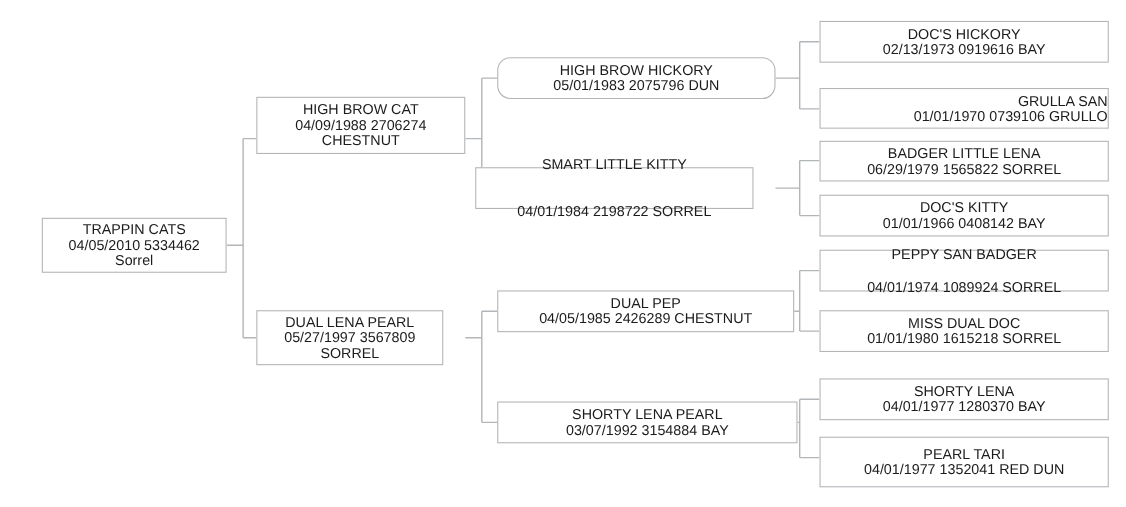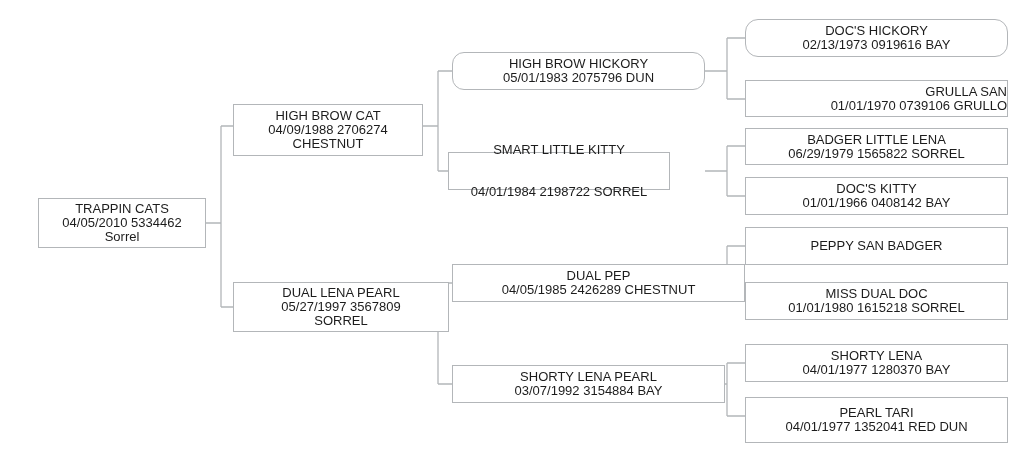--- a/index.html
+++ b/index.html
@@ -53,53 +53,53 @@
       M705 283 H727  M727 246 V301  M727 246 H745  M727 301 H745
       M705 384 H727  M727 363 V416  M727 363 H745  M727 416 H745"></path>
   </svg>
 
   <div class="pbox" style="left:38px; top:198px; width:168px; height:50px;">
     <div>TRAPPIN CATS</div>
     <div>04/05/2010 5334462</div>
     <div>Sorrel</div>
   </div>
 
-  <div class="pbox" style="left:233px; top:104px; width:190px; height:52px;text-align:center;">
+  <div class="pbox" style="left:233px; top:88px; width:190px; height:52px;text-align:center;">
     <div>HIGH BROW CAT</div>
     <div>04/09/1988 2706274</div>
     <div>CHESTNUT</div>
   </div>
 
-  <div class="pbox" style="left:233px; top:282px; width:216px; height:50px;">
+  <div class="pbox" style="left:233px; top:282px; width:170px; height:50px;">
     <div>DUAL LENA PEARL</div>
     <div>05/27/1997 3567809</div>
     <div>SORREL</div>
   </div>
 
   <div class="pbox" style="left:452px; top:52px; width:253px; height:38px;border-radius:12px;">
     <div>HIGH BROW HICKORY</div>
     <div>05/01/1983 2075796 DUN</div>
   </div>
 
-  <div class="pbox" style="left:448px; top:152px; width:222px; height:38px;gap:28px;">
+  <div class="pbox" style="left:432px; top:152px; width:253px; height:38px;gap:28px;">
     <div>SMART LITTLE KITTY</div>
     <div>04/01/1984 2198722 SORREL</div>
   </div>
 
-  <div class="pbox" style="left:452px; top:264px; width:293px; height:38px;">
+  <div class="pbox" style="left:452px; top:264px; width:270px; height:38px;">
     <div>DUAL PEP</div>
     <div>04/05/1985 2426289 CHESTNUT</div>
   </div>
 
   <div class="pbox" style="left:452px; top:365px; width:273px; height:38px;">
     <div>SHORTY LENA PEARL</div>
     <div>03/07/1992 3154884 BAY</div>
   </div>
 
-  <div class="pbox" style="left:745px; top:19px; width:263px; height:38px;border-radius:13px;">
+  <div class="pbox" style="left:745px; top:19px; width:263px; height:38px;">
     <div>DOC'S HICKORY</div>
     <div>02/13/1973 0919616 BAY</div>
   </div>
 
   <div class="pbox" style="left:745px; top:80px; width:263px; height:37px;text-align:right;">
     <div>GRULLA SAN</div>
     <div>01/01/1970 0739106 GRULLO</div>
   </div>
 
   <div class="pbox" style="left:745px; top:128px; width:263px; height:37px;">
@@ -107,20 +107,21 @@
     <div>06/29/1979 1565822 SORREL</div>
   </div>
 
   <div class="pbox" style="left:745px; top:177px; width:263px; height:38px;">
     <div>DOC'S KITTY</div>
     <div>01/01/1966 0408142 BAY</div>
   </div>
 
   <div class="pbox" style="left:745px; top:227px; width:263px; height:38px;gap:16px;">
     <div>PEPPY SAN BADGER</div>
+    <div>04/01/1974 1089924 SORREL</div>
   </div>
 
   <div class="pbox" style="left:745px; top:282px; width:263px; height:38px;">
     <div>MISS DUAL DOC</div>
     <div>01/01/1980 1615218 SORREL</div>
   </div>
 
   <div class="pbox" style="left:745px; top:344px; width:263px; height:38px;">
     <div>SHORTY LENA</div>
     <div>04/01/1977 1280370 BAY</div>

